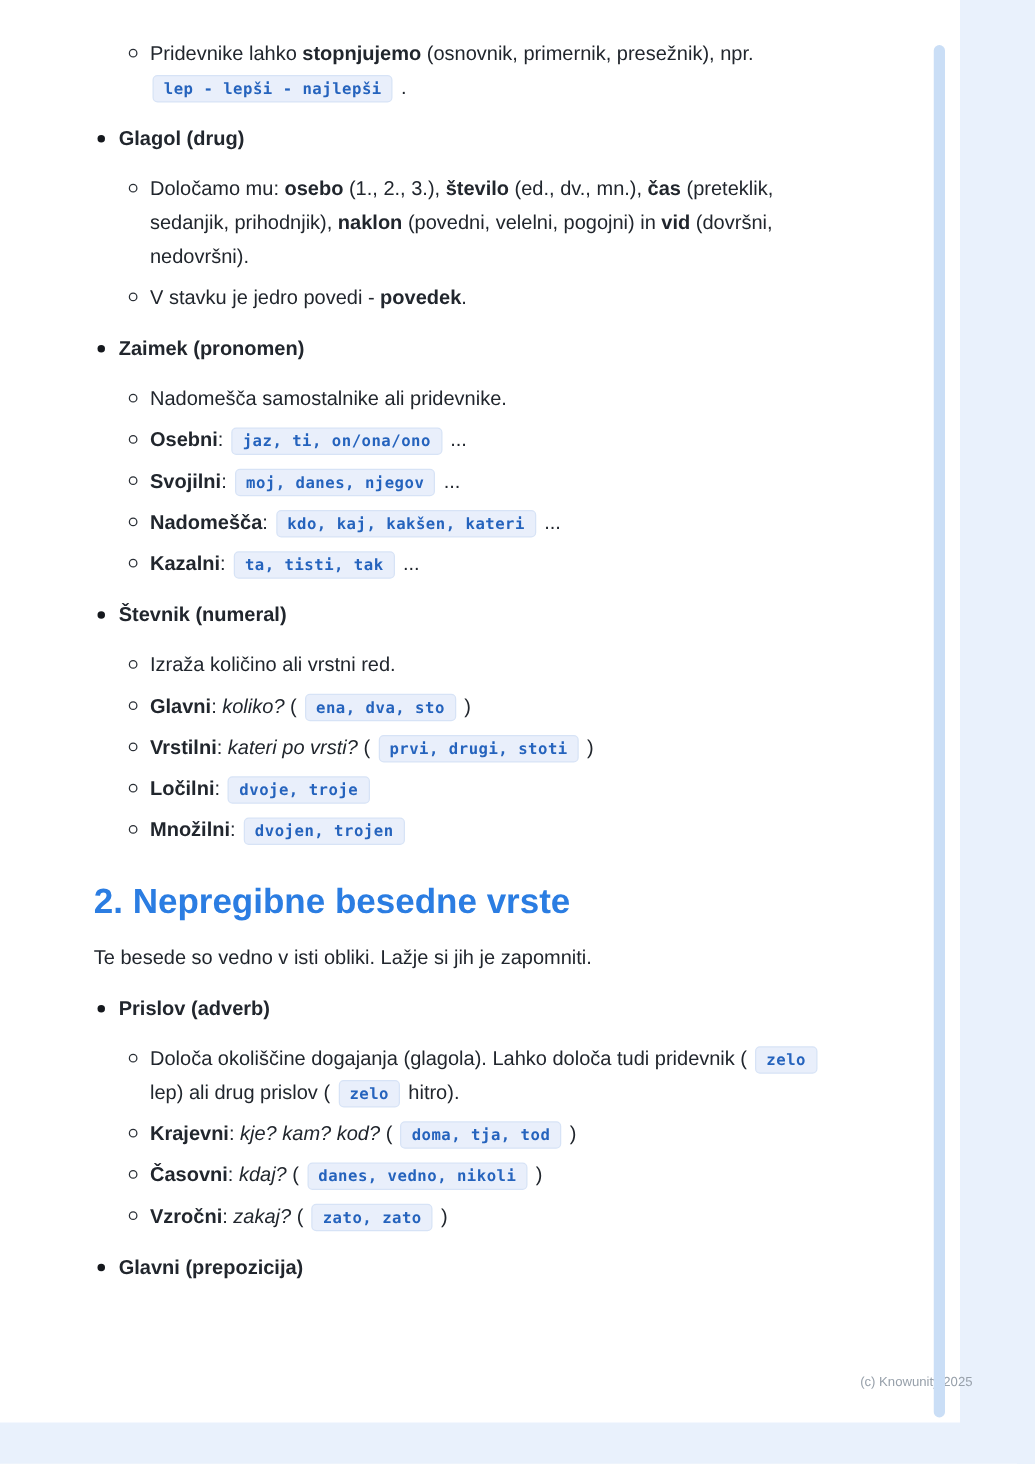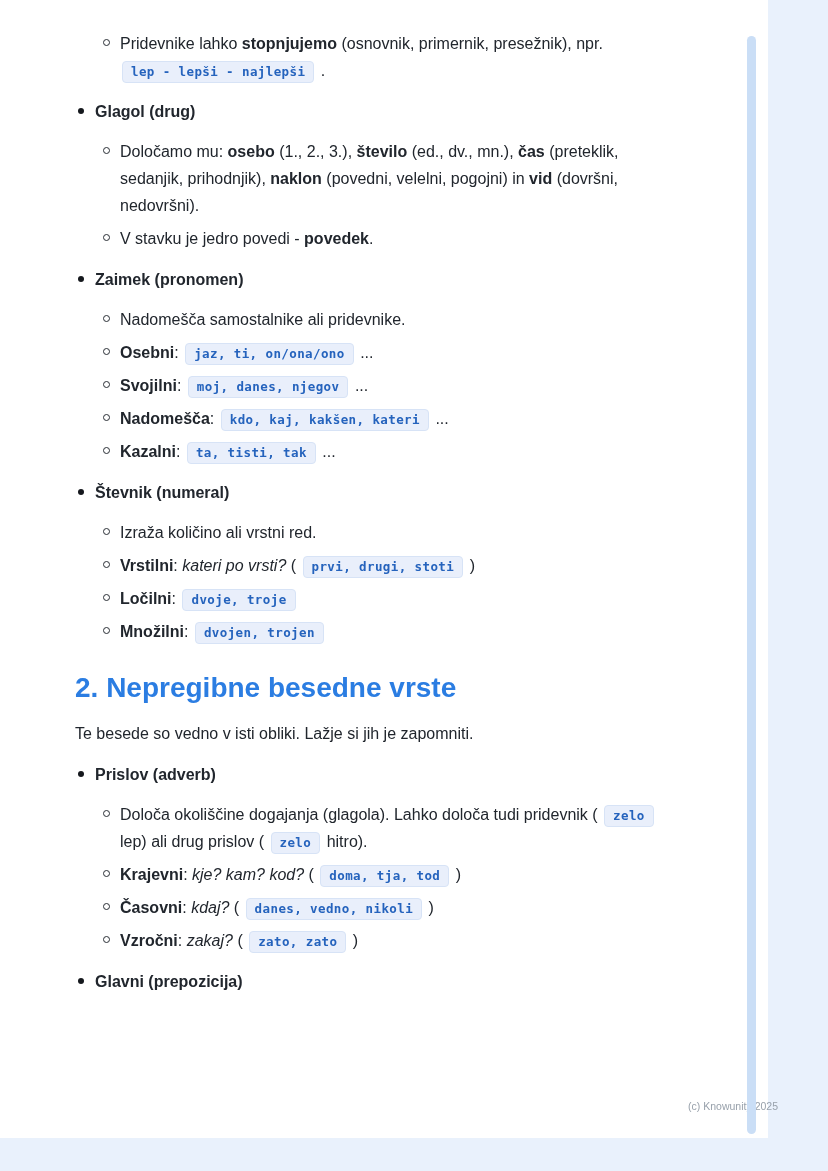--- a/index.html
+++ b/index.html
@@ -92,20 +92,21 @@
       <div class="li2"><span class="marker-circle"></span><span class="run-plain">Določamo mu: </span><span class="run-bold">osebo</span><span class="run-plain"> (1., 2., 3.), </span><span class="run-bold">število</span><span class="run-plain"> (ed., dv., mn.), </span><span class="run-bold">čas</span><span class="run-plain"> (preteklik, sedanjik, prihodnjik), </span><span class="run-bold">naklon</span><span class="run-plain"> (povedni, velelni, pogojni) in </span><span class="run-bold">vid</span><span class="run-plain"> (dovršni, nedovršni).</span></div>
       <div class="li2"><span class="marker-circle"></span><span class="run-plain">V stavku je jedro povedi - </span><span class="run-bold">povedek</span><span class="run-plain">.</span></div>
       <div class="li1"><span class="marker-dot"></span><span class="run-bold">Zaimek (pronomen)</span></div>
       <div class="li2"><span class="marker-circle"></span><span class="run-plain">Nadomešča samostalnike ali pridevnike.</span></div>
       <div class="li2"><span class="marker-circle"></span><span class="run-bold">Osebni</span><span class="run-plain">: </span><span class="run-code">jaz, ti, on/ona/ono</span><span class="run-plain"> ...</span></div>
       <div class="li2"><span class="marker-circle"></span><span class="run-bold">Svojilni</span><span class="run-plain">: </span><span class="run-code">moj, danes, njegov</span><span class="run-plain"> ...</span></div>
       <div class="li2"><span class="marker-circle"></span><span class="run-bold">Nadomešča</span><span class="run-plain">: </span><span class="run-code">kdo, kaj, kakšen, kateri</span><span class="run-plain"> ...</span></div>
       <div class="li2"><span class="marker-circle"></span><span class="run-bold">Kazalni</span><span class="run-plain">: </span><span class="run-code">ta, tisti, tak</span><span class="run-plain"> ...</span></div>
       <div class="li1"><span class="marker-dot"></span><span class="run-bold">Števnik (numeral)</span></div>
       <div class="li2"><span class="marker-circle"></span><span class="run-plain">Izraža količino ali vrstni red.</span></div>
+      <div class="li2"><span class="marker-circle"></span><span class="run-bold">Glavni</span><span class="run-plain">: </span><span class="run-italic">koliko?</span><span class="run-plain"> ( </span><span class="run-code">ena, dva, sto</span><span class="run-plain"> )</span></div>
       <div class="li2"><span class="marker-circle"></span><span class="run-bold">Vrstilni</span><span class="run-plain">: </span><span class="run-italic">kateri po vrsti?</span><span class="run-plain"> ( </span><span class="run-code">prvi, drugi, stoti</span><span class="run-plain"> )</span></div>
       <div class="li2"><span class="marker-circle"></span><span class="run-bold">Ločilni</span><span class="run-plain">: </span><span class="run-code">dvoje, troje</span></div>
       <div class="li2"><span class="marker-circle"></span><span class="run-bold">Množilni</span><span class="run-plain">: </span><span class="run-code">dvojen, trojen</span></div>
       <h2 class="heading">2. Nepregibne besedne vrste</h2>
       <div class="p"><span class="run-plain">Te besede so vedno v isti obliki. Lažje si jih je zapomniti.</span></div>
       <div class="li1"><span class="marker-dot"></span><span class="run-bold">Prislov (adverb)</span></div>
       <div class="li2"><span class="marker-circle"></span><span class="run-plain">Določa okoliščine dogajanja (glagola). Lahko določa tudi pridevnik ( </span><span class="run-code">zelo</span><span class="run-plain"> lep) ali drug prislov ( </span><span class="run-code">zelo</span><span class="run-plain"> hitro).</span></div>
       <div class="li2"><span class="marker-circle"></span><span class="run-bold">Krajevni</span><span class="run-plain">: </span><span class="run-italic">kje? kam? kod?</span><span class="run-plain"> ( </span><span class="run-code">doma, tja, tod</span><span class="run-plain"> )</span></div>
       <div class="li2"><span class="marker-circle"></span><span class="run-bold">Časovni</span><span class="run-plain">: </span><span class="run-italic">kdaj?</span><span class="run-plain"> ( </span><span class="run-code">danes, vedno, nikoli</span><span class="run-plain"> )</span></div>
       <div class="li2"><span class="marker-circle"></span><span class="run-bold">Vzročni</span><span class="run-plain">: </span><span class="run-italic">zakaj?</span><span class="run-plain"> ( </span><span class="run-code">zato, zato</span><span class="run-plain"> )</span></div>

